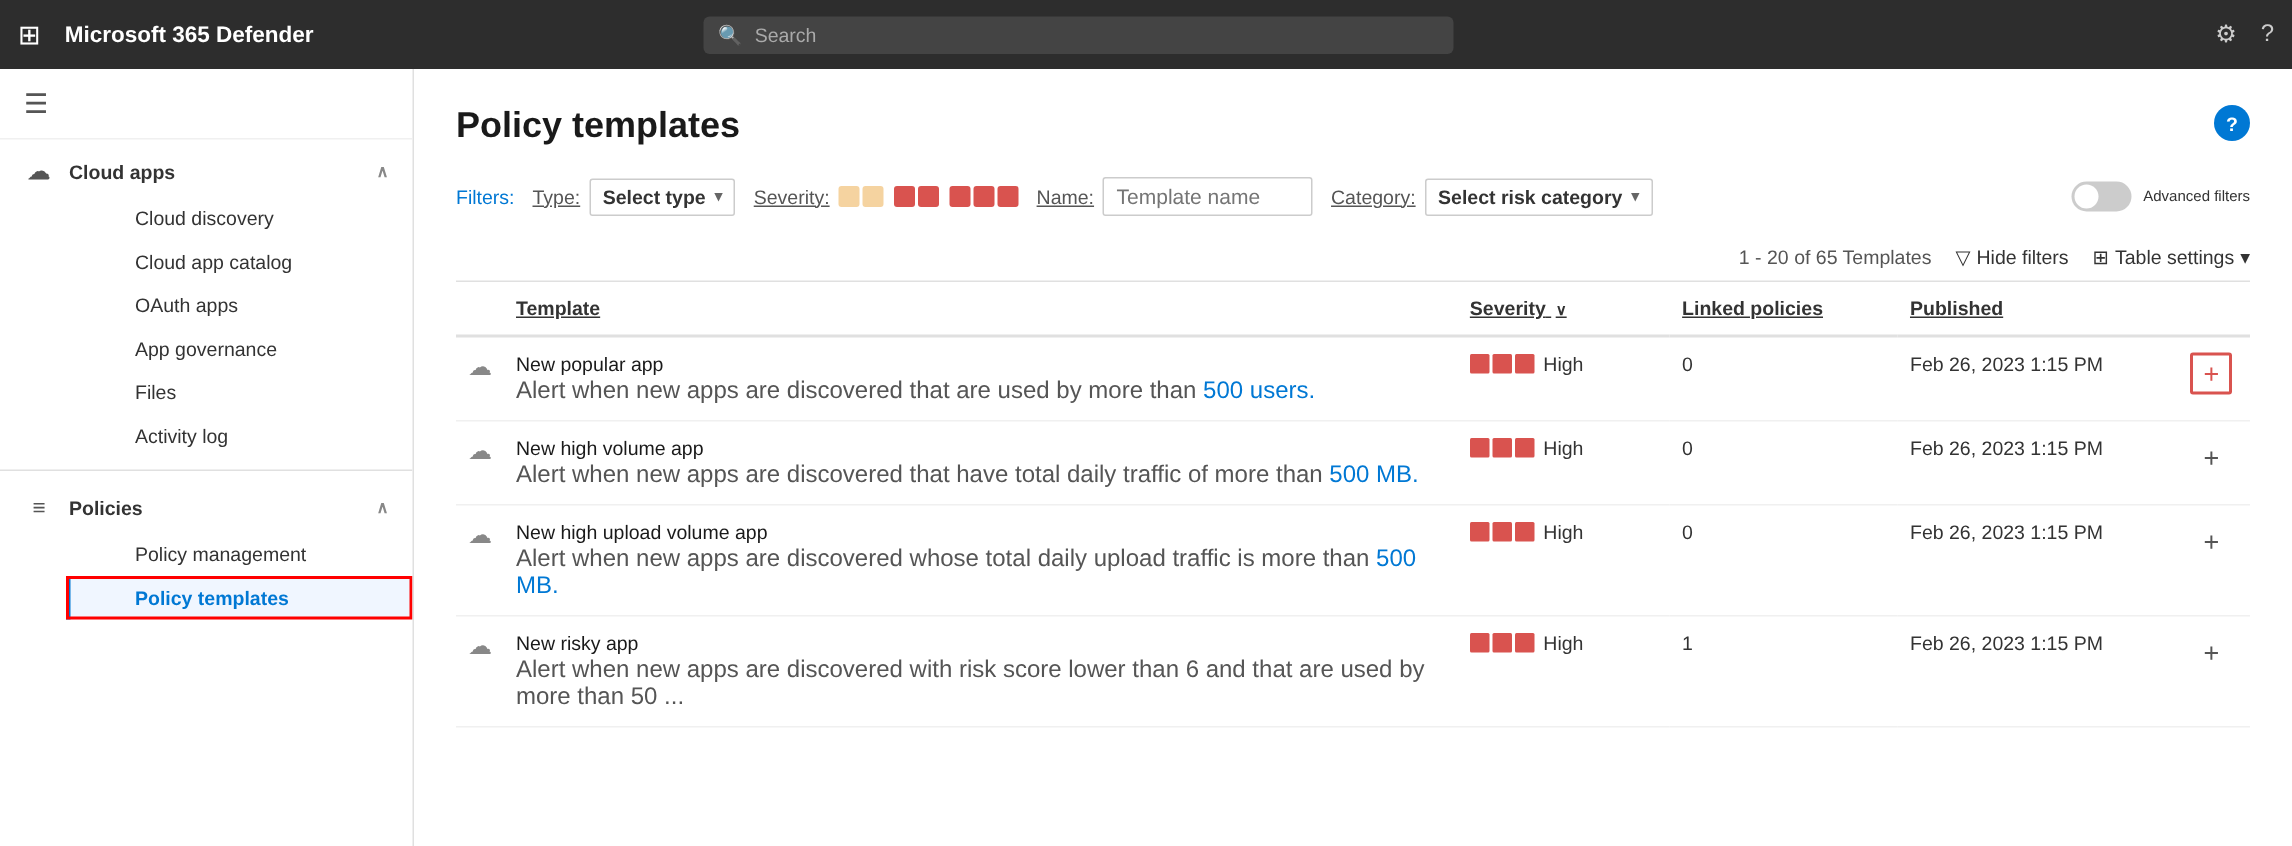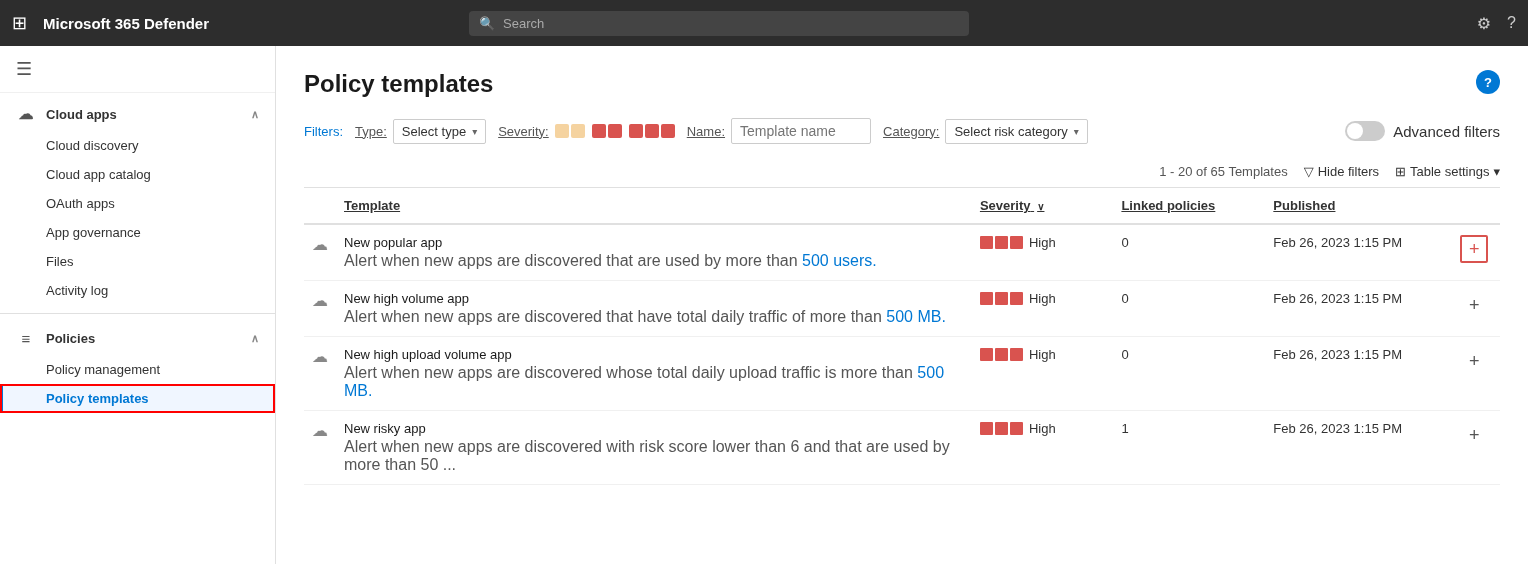--- a/index.html
+++ b/index.html
@@ -71,20 +71,21 @@
     .sidebar-item .icon { font-size: 15px; color: #555; width: 20px; text-align: center; flex-shrink: 0; }
     .sidebar-item .chevron { margin-left: auto; font-size: 11px; color: #888; }
     .sidebar-sub-item {
       display: flex;
       align-items: center;
       padding: 7px 16px 7px 46px;
       cursor: pointer;
       gap: 8px;
       color: #333;
       font-size: 13px;
+      margin-left: 44px;
     }
     .sidebar-sub-item.active {
       border-left: 3px solid #0078d4;
       padding-left: 43px;
       background: #f0f6ff;
       color: #0078d4;
       font-weight: 600;
     }
     .sidebar-sub-item.active-outline {
       outline: 2px solid red;
@@ -134,20 +135,21 @@
     .filter-select {
       display: flex;
       align-items: center;
       border: 1px solid #ccc;
       border-radius: 2px;
       padding: 4px 8px;
       background: #fff;
       cursor: pointer;
       gap: 6px;
       font-size: 13px;
+      font-weight: bold;
     }
     .filter-select .chevron { font-size: 10px; color: #666; }
     .severity-boxes { display: flex; gap: 3px; align-items: center; }
     .sev-box {
       width: 14px; height: 14px;
       border-radius: 2px;
       cursor: pointer;
     }
     .sev-low-fade { background: #f5d3a0; }
     .sev-med { background: #d9534f; width: 14px; height: 14px; }
@@ -163,21 +165,21 @@
       font-size: 14px;
       color: #999;
       width: 140px;
       outline: none;
     }
     .advanced-filters-toggle {
       margin-left: auto;
       display: flex;
       align-items: center;
       gap: 8px;
-      font-size: 15px;
+      font-size: 10px;
       color: #333;
     }
     .toggle-switch {
       width: 40px; height: 20px;
       background: #ccc;
       border-radius: 10px;
       position: relative;
       cursor: pointer;
     }
     .toggle-switch::after {

